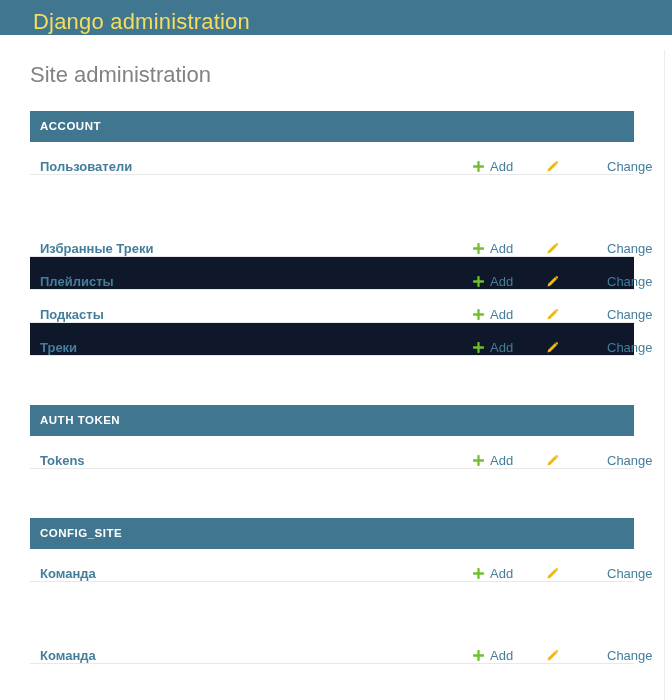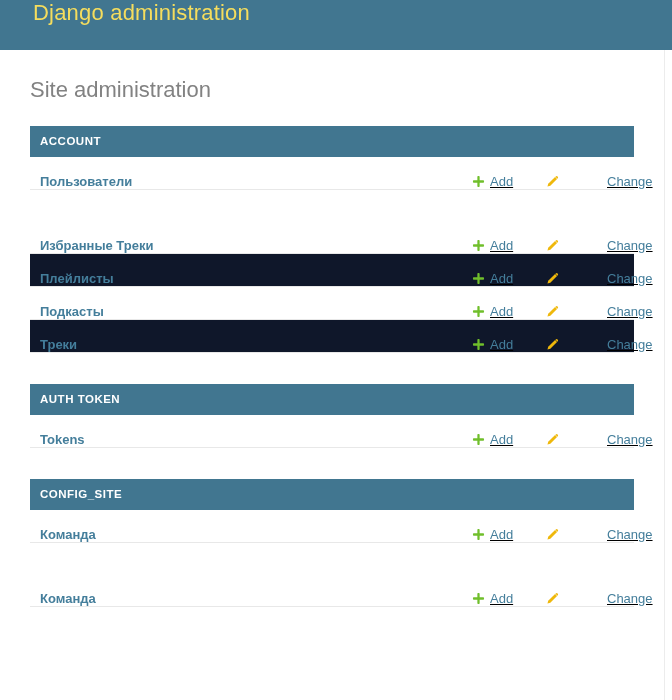--- a/index.html
+++ b/index.html
@@ -6,24 +6,24 @@
   html, body { width: 672px; height: 700px; }
   body {
     font-family: "Liberation Sans", sans-serif;
     background: #ffffff;
     position: relative;
     overflow: hidden;
   }
   
   .app-header {
     width: 672px;
-    height: 50px;
+    height: 35px;
     background: #417690;
     display: flex;
-    align-items: flex-start;
+    align-items: flex-end;
     padding-left: 33px;
   }
   .app-header h1 {
     color: #f5dd5d;
     font-size: 22px;
     font-weight: 300;
     letter-spacing: 0.2px;
   }
   
   .content {
@@ -32,21 +32,21 @@
   }
   .page-heading {
     color: #828282;
     font-size: 22px;
     font-weight: 400;
     margin-top: 27px;
     margin-bottom: 23px;
   }
   
   .module {
-    margin-bottom: 31px;
+    margin-bottom: 49px;
     width: 604px;
   }
   .module-caption {
     display: block;
     background: #417690;
     color: #ffffff;
     font-size: 11.5px;
     font-weight: 600;
     letter-spacing: 0.5px;
     height: 31px;
@@ -67,21 +67,20 @@
   .model-link {
     color: #447e9b;
     font-size: 13px;
     font-weight: bold;
     text-decoration: none;
   }
   .row-actions {
     margin-left: auto;
     display: flex;
     align-items: center;
-    text-decoration: underline;
   }
   .action-link {
     display: flex;
     align-items: center;
     gap: 5px;
     color: #447e9b;
     font-size: 13px;
     text-decoration: none;
   }
   .action-link.add-link { width: 52px; }

